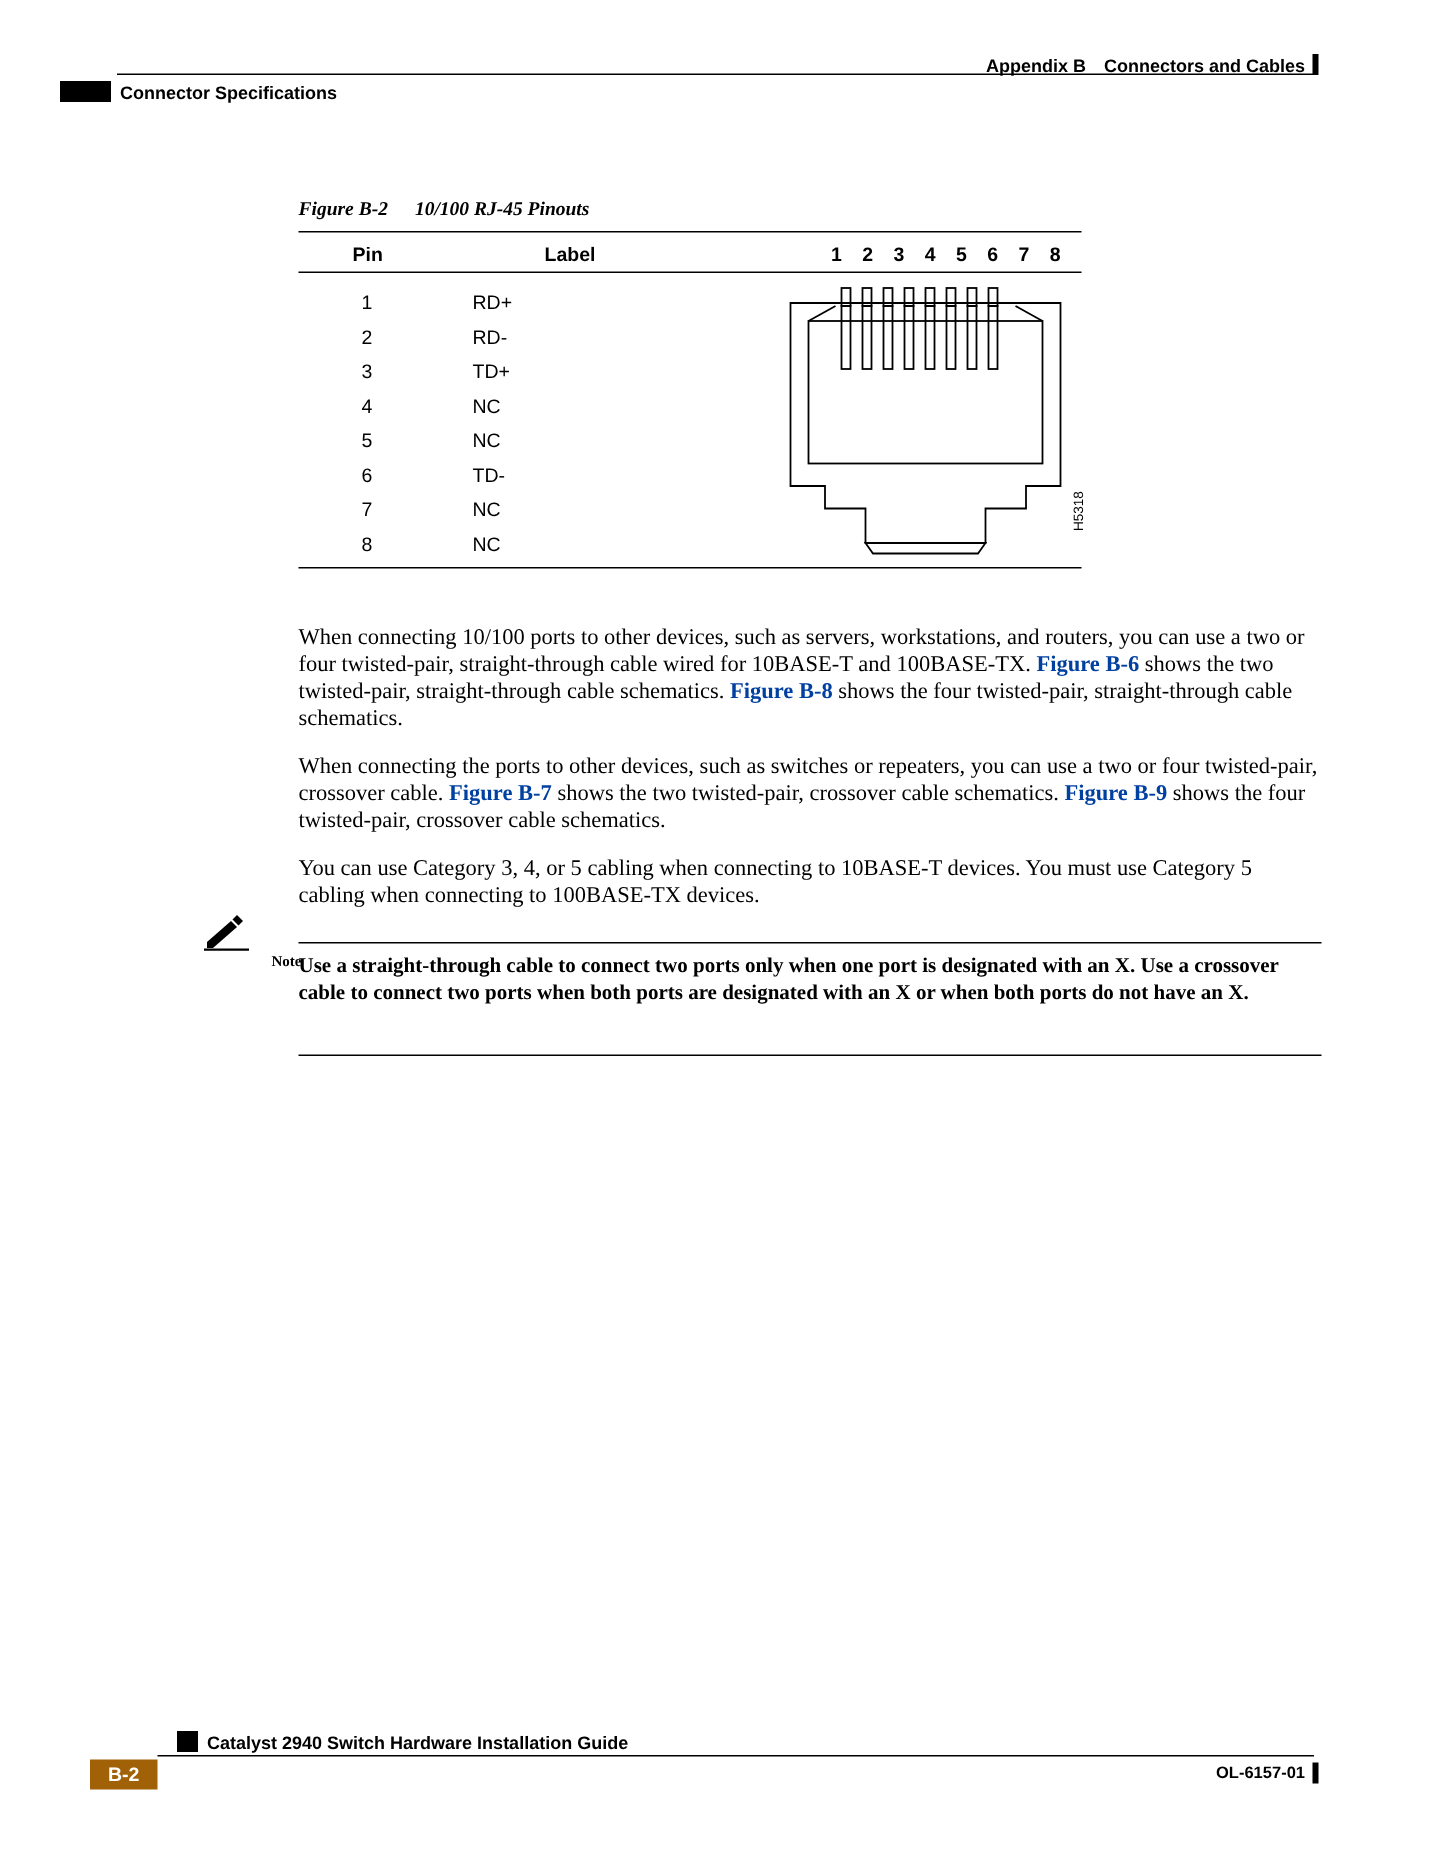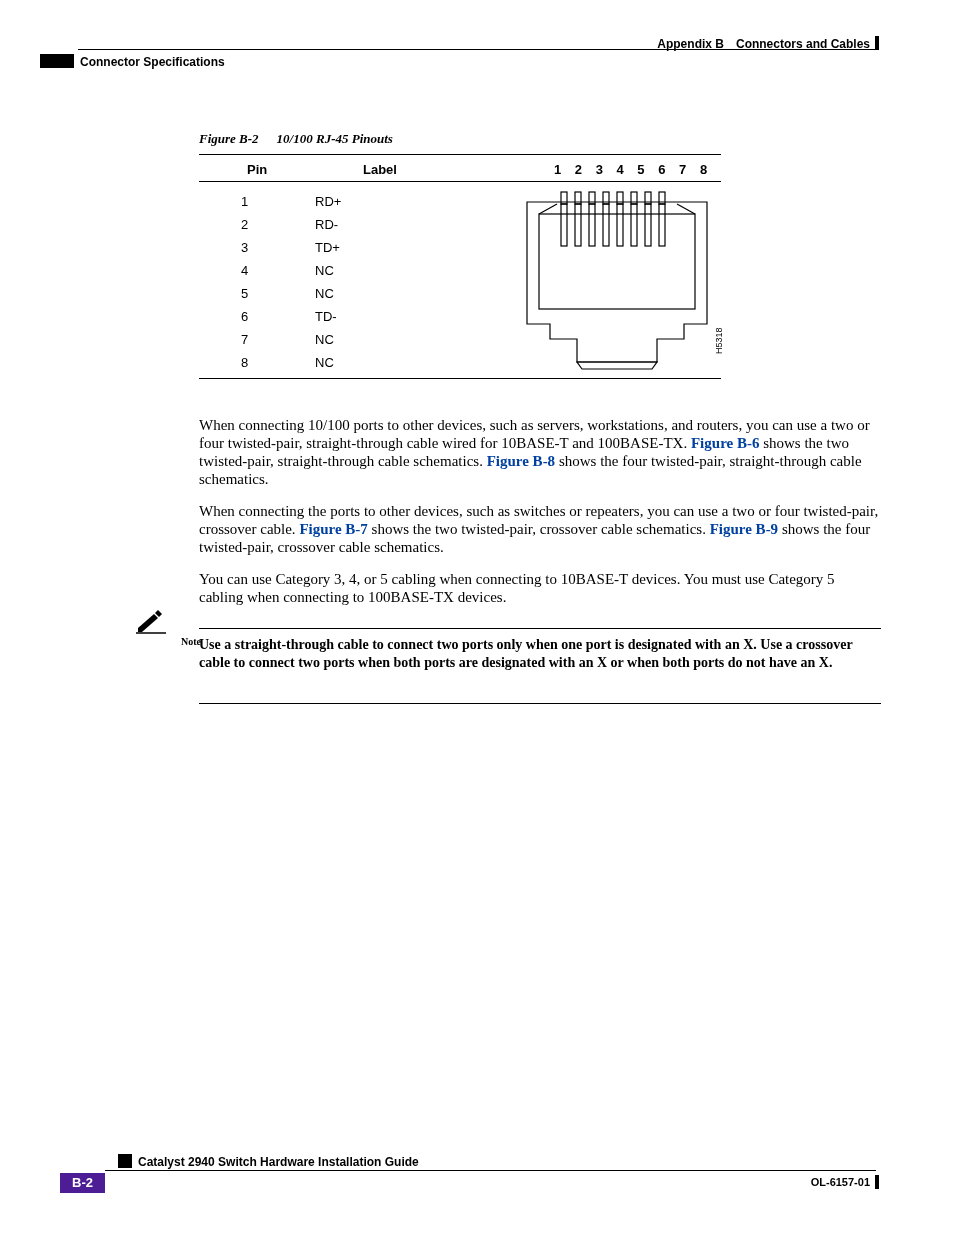--- a/index.html
+++ b/index.html
@@ -75,21 +75,21 @@
   .fig-rule-top { border-top: 1.5px solid #000; height:0; }
   .fig-rule-mid { border-top: 1px solid #000; height:0; margin-top: 26px; }
   .fig-head-row {
     font-family: Arial, Helvetica, sans-serif;
     font-weight: bold;
     font-size: 13px;
     position: absolute;
     top: 8px;
     width: 100%;
   }
-  .fig-head-pin { position:absolute; left:36px;margin-left:12px; }
+  .fig-head-pin { position:absolute; left:36px; }
   .fig-head-label { position:absolute; left:116px;padding-left:48px; }
   .fig-pinnums {
     position:absolute;
     left:355px;
     font-family: Arial, Helvetica, sans-serif;
     font-weight: bold;
     font-size: 13px;
     letter-spacing: 5px;
   }
   .pin-table {
@@ -186,21 +186,21 @@
   .footer-rule {
     position:absolute;
     left:105px; right:78px;
     top:15px;
     border-top:1px solid #000;
   }
   .footer-pgbox {
     position:absolute;
     left:60px; top:18px;
     width:45px; height:20px;
-    background:#4c1d95;
+    background:#a16207;
     color:#fff;
     font-family: Arial, Helvetica, sans-serif;
     font-weight:bold;
     font-size:13px;
     text-align:center;
     line-height:20px;
   }
   .footer-ol {
     position:absolute;
     right:84px; top:21px;

